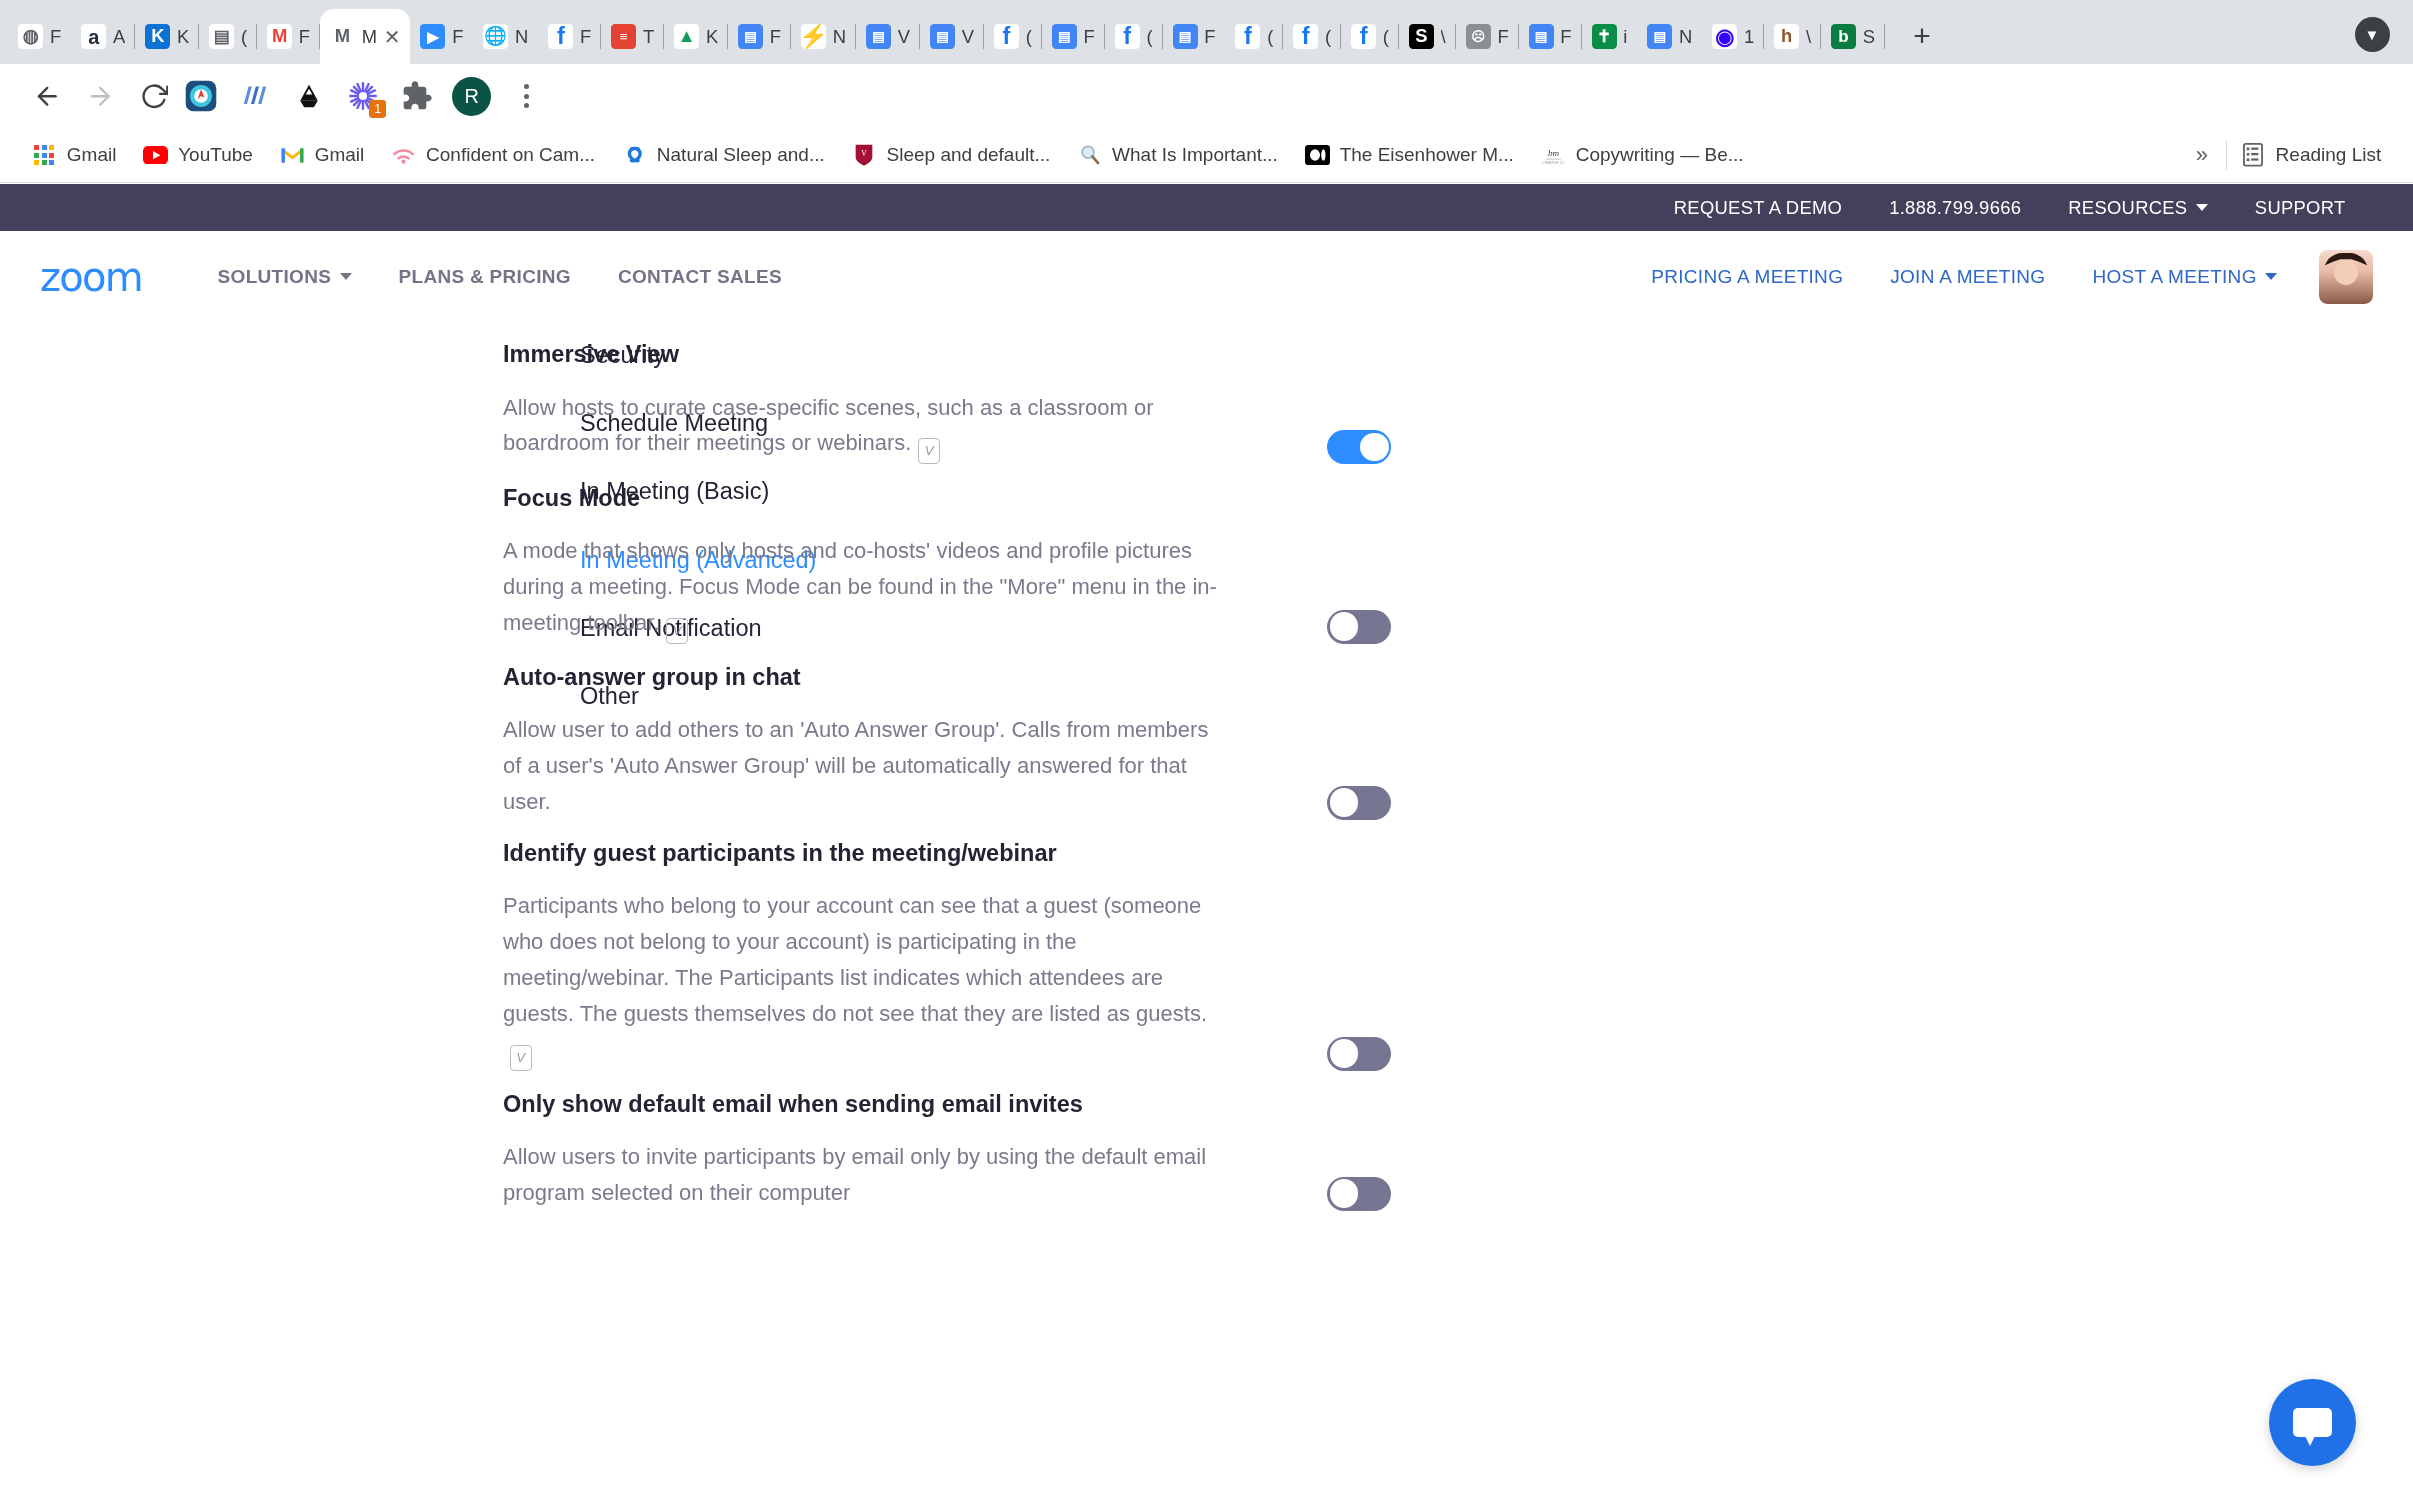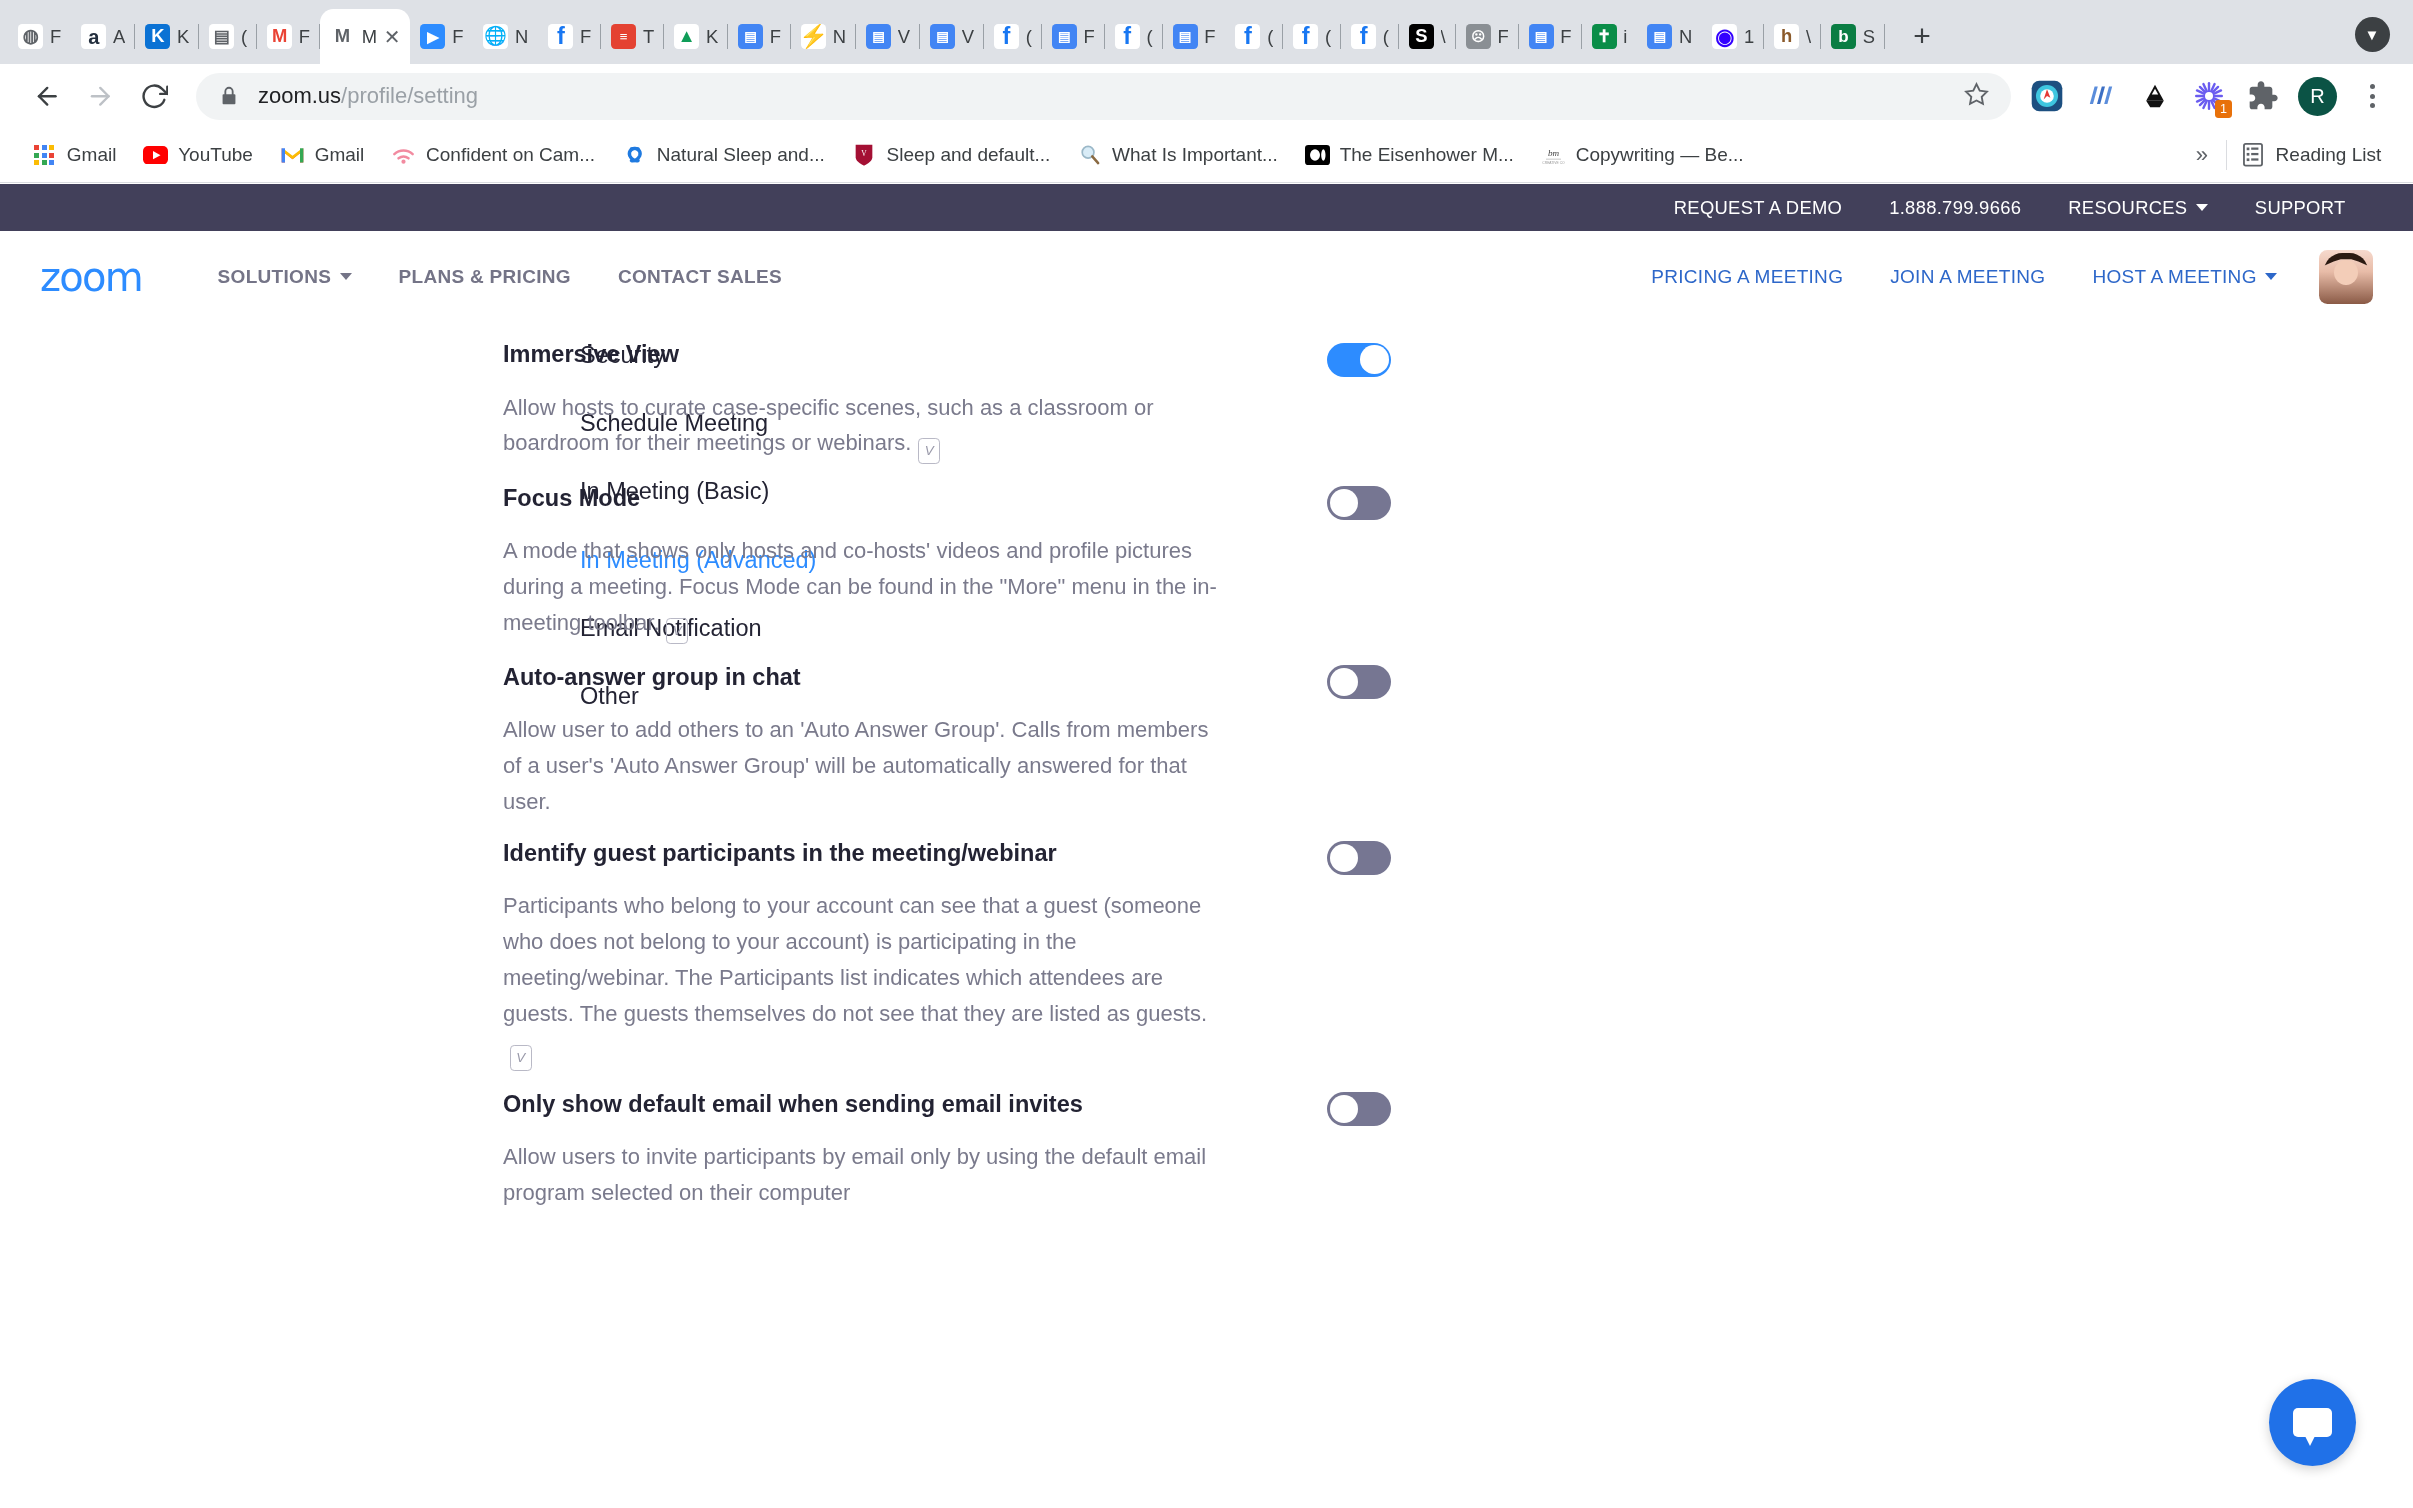--- a/index.html
+++ b/index.html
@@ -337,21 +337,21 @@
     padding-left: 0;
     position: relative;
   }
   .settings-inner {
     width: 888px;
     margin-left: 0;
     padding-left: 0;
   }
   .setting-row {
     display: flex;
-    align-items: flex-start;
+    align-items: flex-end;
     padding: 18.4px 0 0 0;
     position: relative;
     width: 888px;
   }
   .setting-text { flex: 1 1 auto; padding-right: 34px; }
   .setting-title {
     font-size: 23.5px;
     font-weight: bold;
     color: #232333;
     line-height: 1.35;
@@ -568,33 +568,20 @@
           <polyline points="12 5 19 12 12 19"></polyline>
       </svg>
     </div>
     <div class="nav-btn">
       <svg width="28.5" height="28.5" viewBox="0 0 24 24" fill="none" stroke="#3c4043" stroke-width="2" stroke-linecap="round" stroke-linejoin="round">
         <polyline points="23 4 23 10 17 10"></polyline>
         <path d="M20.49 15a9 9 0 1 1-2.12-9.36L23 10"></path>
       </svg>
     </div>
 
-    <div class="omnibox">
-      <svg width="22" height="22" viewBox="0 0 24 24" fill="#5f6368">
-        <path d="M12 2a5 5 0 0 0-5 5v3H6a1 1 0 0 0-1 1v9a1 1 0 0 0 1 1h12a1 1 0 0 0 1-1v-9a1 1 0 0 0-1-1h-1V7a5 5 0 0 0-5-5zm0 2a3 3 0 0 1 3 3v3H9V7a3 3 0 0 1 3-3z"></path>
-      </svg>
-      <div class="omnibox-url">
-        <b>zoom.us</b><span>/profile/setting</span>
-      </div>
-      <div class="omni-star">
-        <svg width="25" height="25" viewBox="0 0 24 24" fill="none" stroke="#5f6368" stroke-width="1.8">
-          <polygon points="12 2 15.09 8.26 22 9.27 17 14.14 18.18 21.02 12 17.77 5.82 21.02 7 14.14 2 9.27 8.91 8.26 12 2"></polygon>
-        </svg>
-      </div>
-    </div>
 
     <div class="ext-icons">
       <div class="ext-icon">
         <svg width="34" height="34" viewBox="0 0 40 40">
           <rect x="2" y="2" width="36" height="36" rx="9" fill="#1c4f80"></rect>
           <circle cx="20" cy="20" r="13" fill="#3ec6e0"></circle>
           <circle cx="20" cy="20" r="8" fill="#ffffff"></circle>
           <polygon points="20,12 24,22 20,20 16,24" fill="#e53935"></polygon>
         </svg>
       </div>

